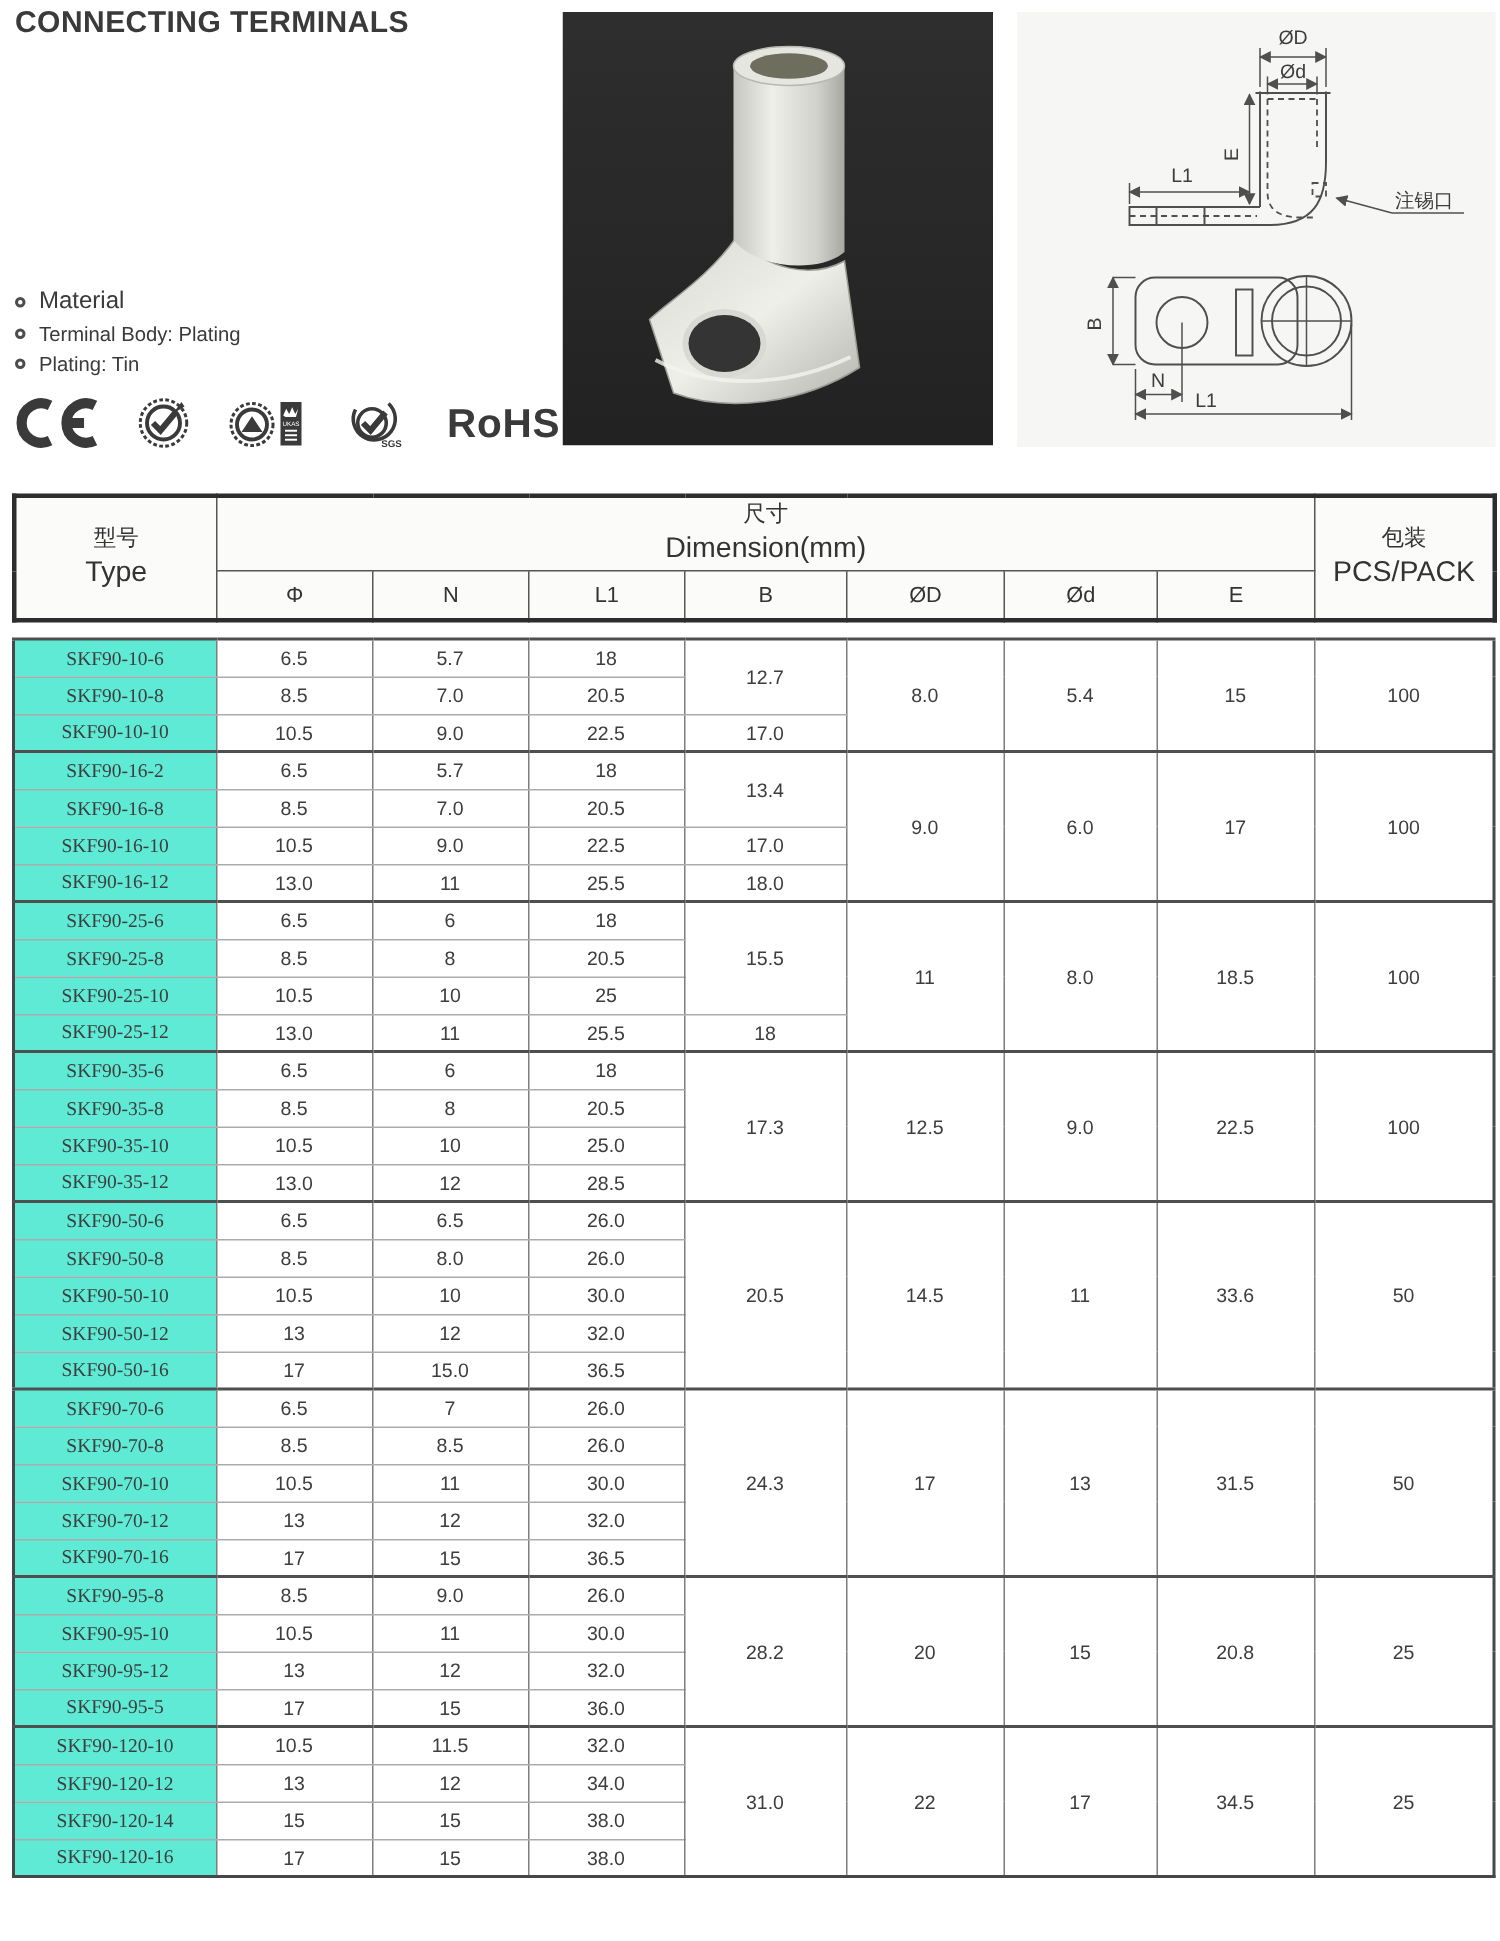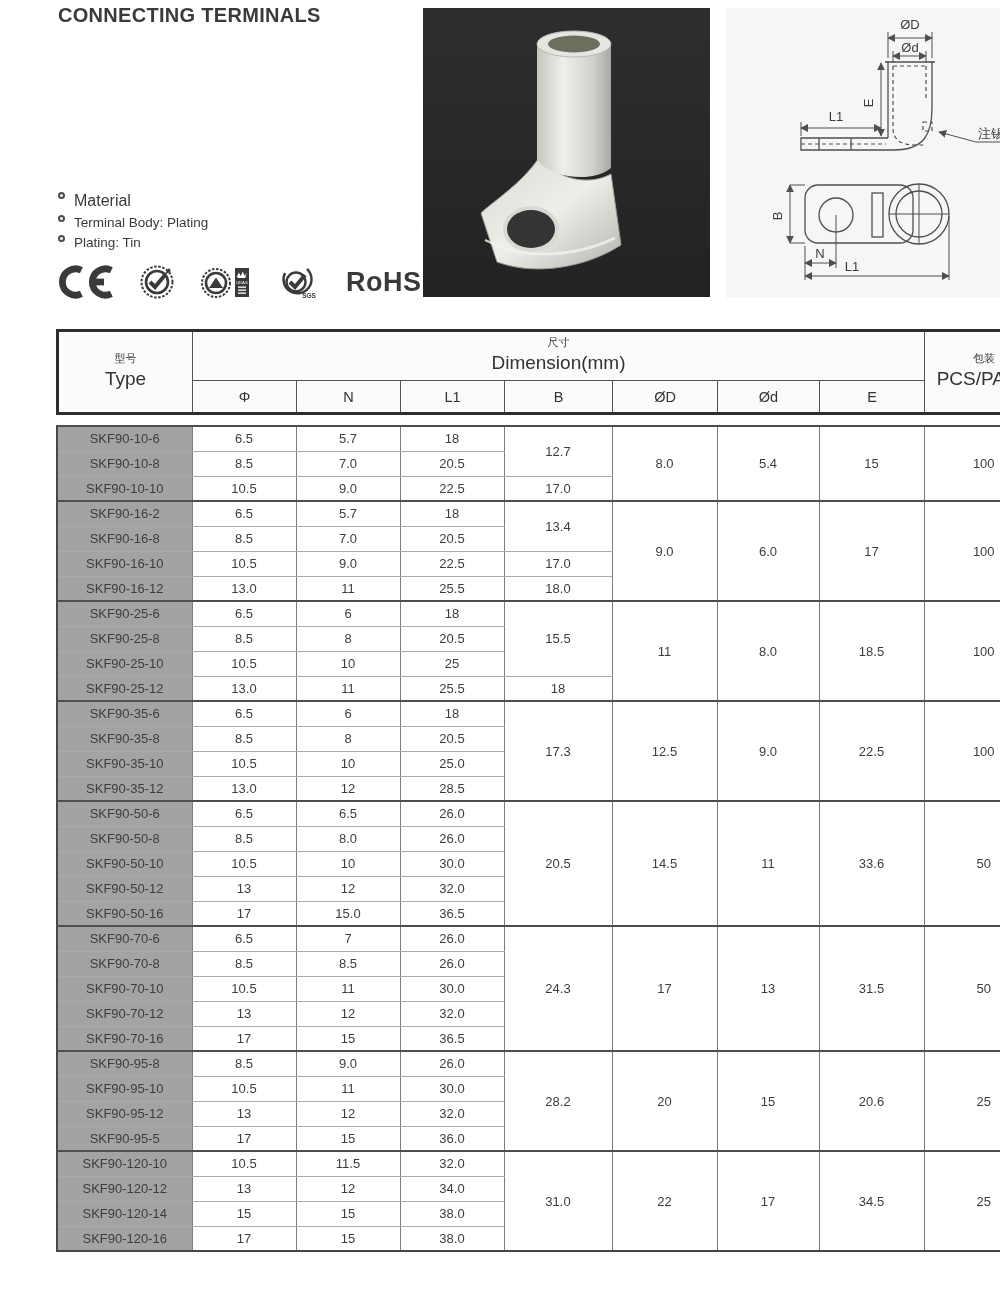--- a/index.html
+++ b/index.html
@@ -1,51 +1,51 @@
 <!DOCTYPE html>
 <html><head>
 <meta charset="utf-8">
 <style>
   * { box-sizing: border-box; }
   html,body { margin:0; padding:0; background:#ffffff; }
   body { font-family: "Liberation Sans", "DejaVu Sans", sans-serif; color:#3c3c3c; }
-  .page { position:relative; width:1000px; height:1294px; background:#fff; overflow:hidden;padding-left:48px; }
+  .page { position:relative; width:1000px; height:1294px; background:#fff; overflow:hidden; }
 
   
   .top-section { position:relative; height:329px; }
   .page-title { position:absolute; left:10px; top:4px; margin:0; font-size:20px; font-weight:bold;
                 color:#3a3a3a; letter-spacing:0.3px; }
   .material { position:absolute; left:10px; top:192px; }
-  .mat-row { display:flex; align-items:flex-start; margin-bottom:5px; }
+  .mat-row { display:flex; align-items:center; margin-bottom:5px; }
   .bullet { width:7px; height:7px; border:2px solid #4c4c4c; border-radius:50%;
             display:inline-block; margin-right:9px; flex:0 0 auto; }
   .mat-heading { font-size:16px; color:#3a3a3a; }
   .mat-item { font-size:13.5px; color:#3a3a3a; }
   .certs { position:absolute; left:8px; top:262px; display:flex; align-items:center; gap:25px; height:40px; }
   .rohs { font-size:27px; font-weight:bold; color:#3a3a3a; letter-spacing:0.5px; }
 
   .photo-panel { position:absolute; left:375px; top:8px; width:287px; height:289px; }
   .diagram-panel { position:absolute; left:678px; top:8px; width:319px; height:290px; background:#f6f6f4; }
 
   
   .table-wrap { margin-left:8px; width:987px; }
   table { border-collapse:collapse; table-layout:fixed; width:987px; }
   .head-table { border:3px solid #2d2d2d; }
   .head-table td { border:1px solid #555; text-align:center; vertical-align:middle;
                    background:#fbfbfa; color:#333; padding:0; }
   .h-top { height:50px; }
   .h-sub td { height:33px; font-size:14.5px; }
-  .cn { font-size:11px; line-height:1.4; }
+  .cn { font-size:15px; line-height:1.4; }
   .en { font-size:19px; line-height:1.4; }
   .body-table { border:2px solid #474747; margin-top:10px; }
   .body-table td { height:25px; font-size:13px; text-align:center; vertical-align:middle;
                    color:#3d3d3d; background:#fff; padding:0 2px;
                    border-left:1px solid #7d7d7d; border-right:1px solid #7d7d7d;
                    border-top:1px solid #ababab; border-bottom:1px solid #ababab; }
-  .body-table td.type { background:#a3a3a3; }
+  .body-table td.type { background:#5eead4;font-family:Liberation Serif, serif; }
   .body-table tr.gs td { border-top:2px solid #4f4f4f; }
 
   
   .ln   { stroke:#4f4f4f; stroke-width:1.3; fill:none; }
   .dash { stroke:#4f4f4f; stroke-width:1.2; fill:none; stroke-dasharray:4 3; }
   .dim  { stroke:#4f4f4f; stroke-width:1; fill:none; }
   .dlabel { font-size:13px; fill:#3d3d3d; }
   .icon-dark { fill:#3a3a3a; }
 </style>
 </head>
@@ -445,21 +445,21 @@
             <td>36.5</td>
           </tr>
           <tr class="gs">
             <td class="type">SKF90-95-8</td>
             <td>8.5</td>
             <td>9.0</td>
             <td>26.0</td>
             <td rowspan="4">28.2</td>
             <td rowspan="4">20</td>
             <td rowspan="4">15</td>
-            <td rowspan="4">20.6</td>
+            <td rowspan="4">20.8</td>
             <td rowspan="4">25</td>
           </tr>
           <tr>
             <td class="type">SKF90-95-10</td>
             <td>10.5</td>
             <td>11</td>
             <td>30.0</td>
           </tr>
           <tr>
             <td class="type">SKF90-95-12</td>

